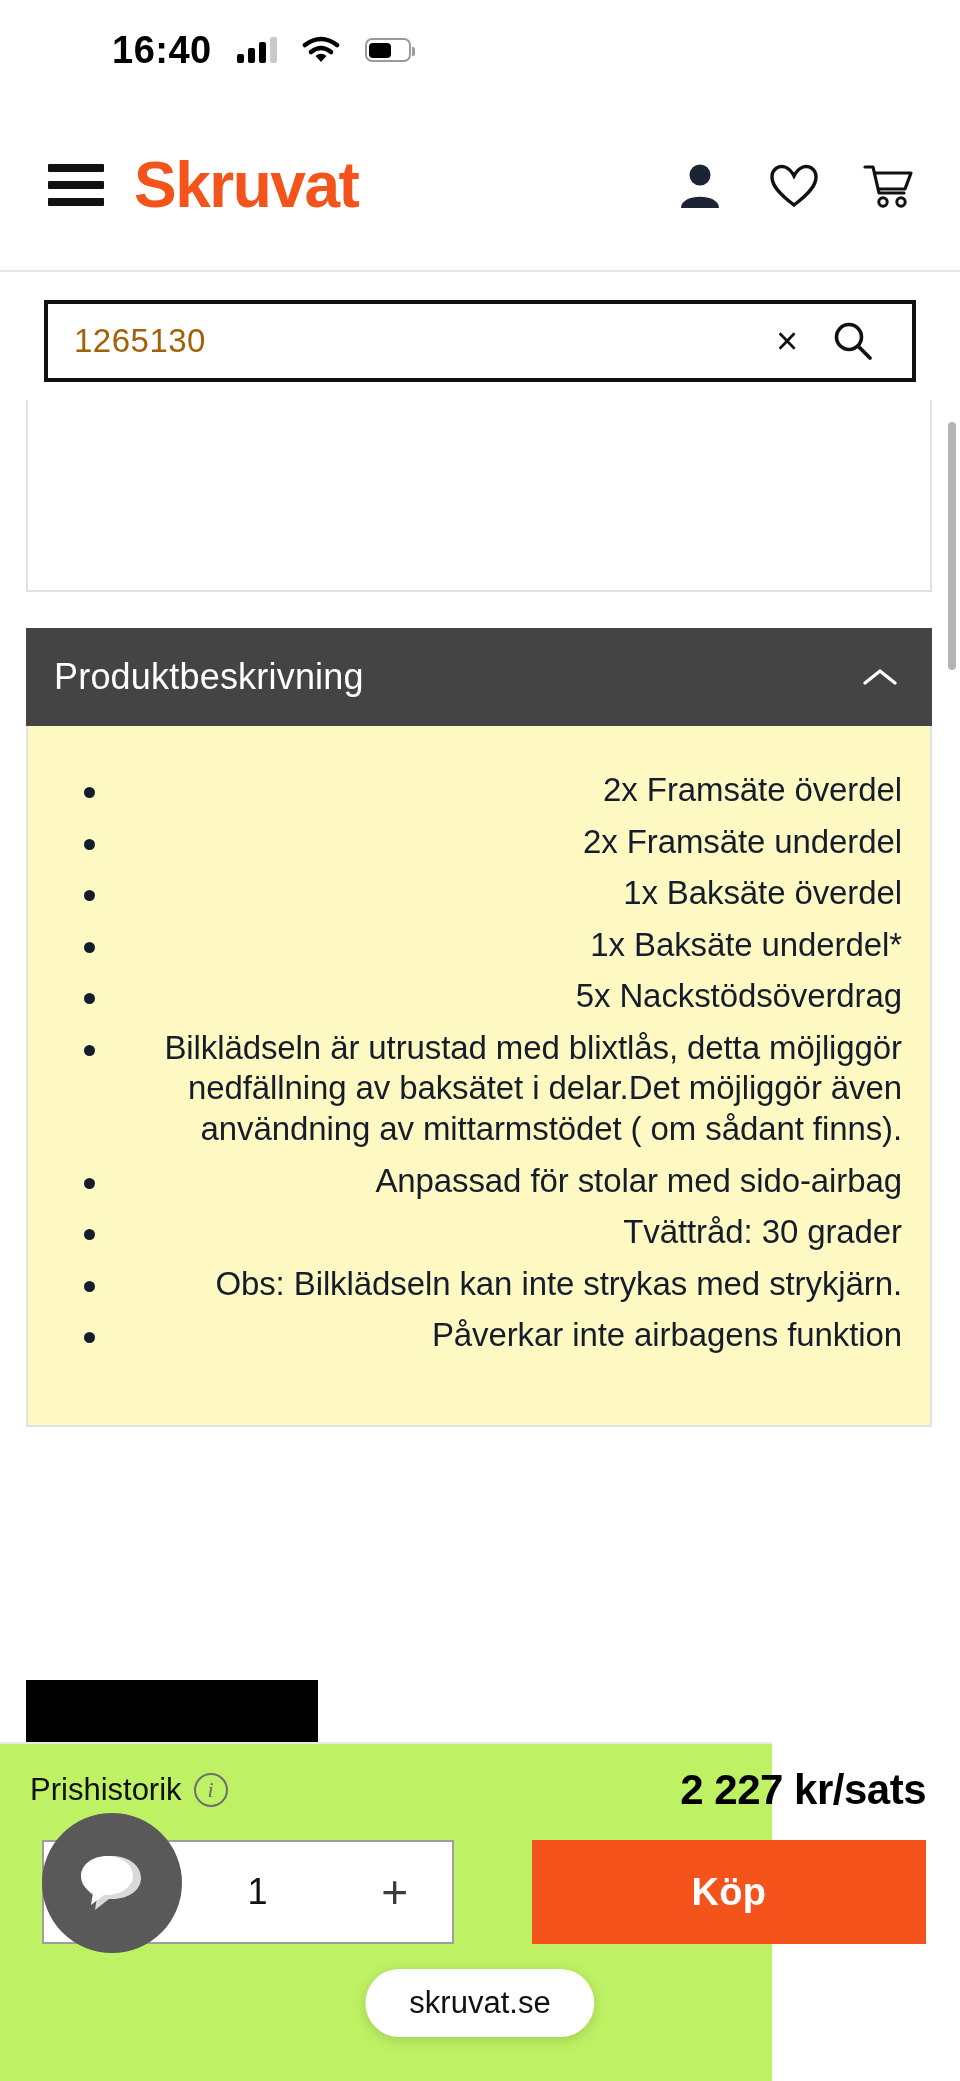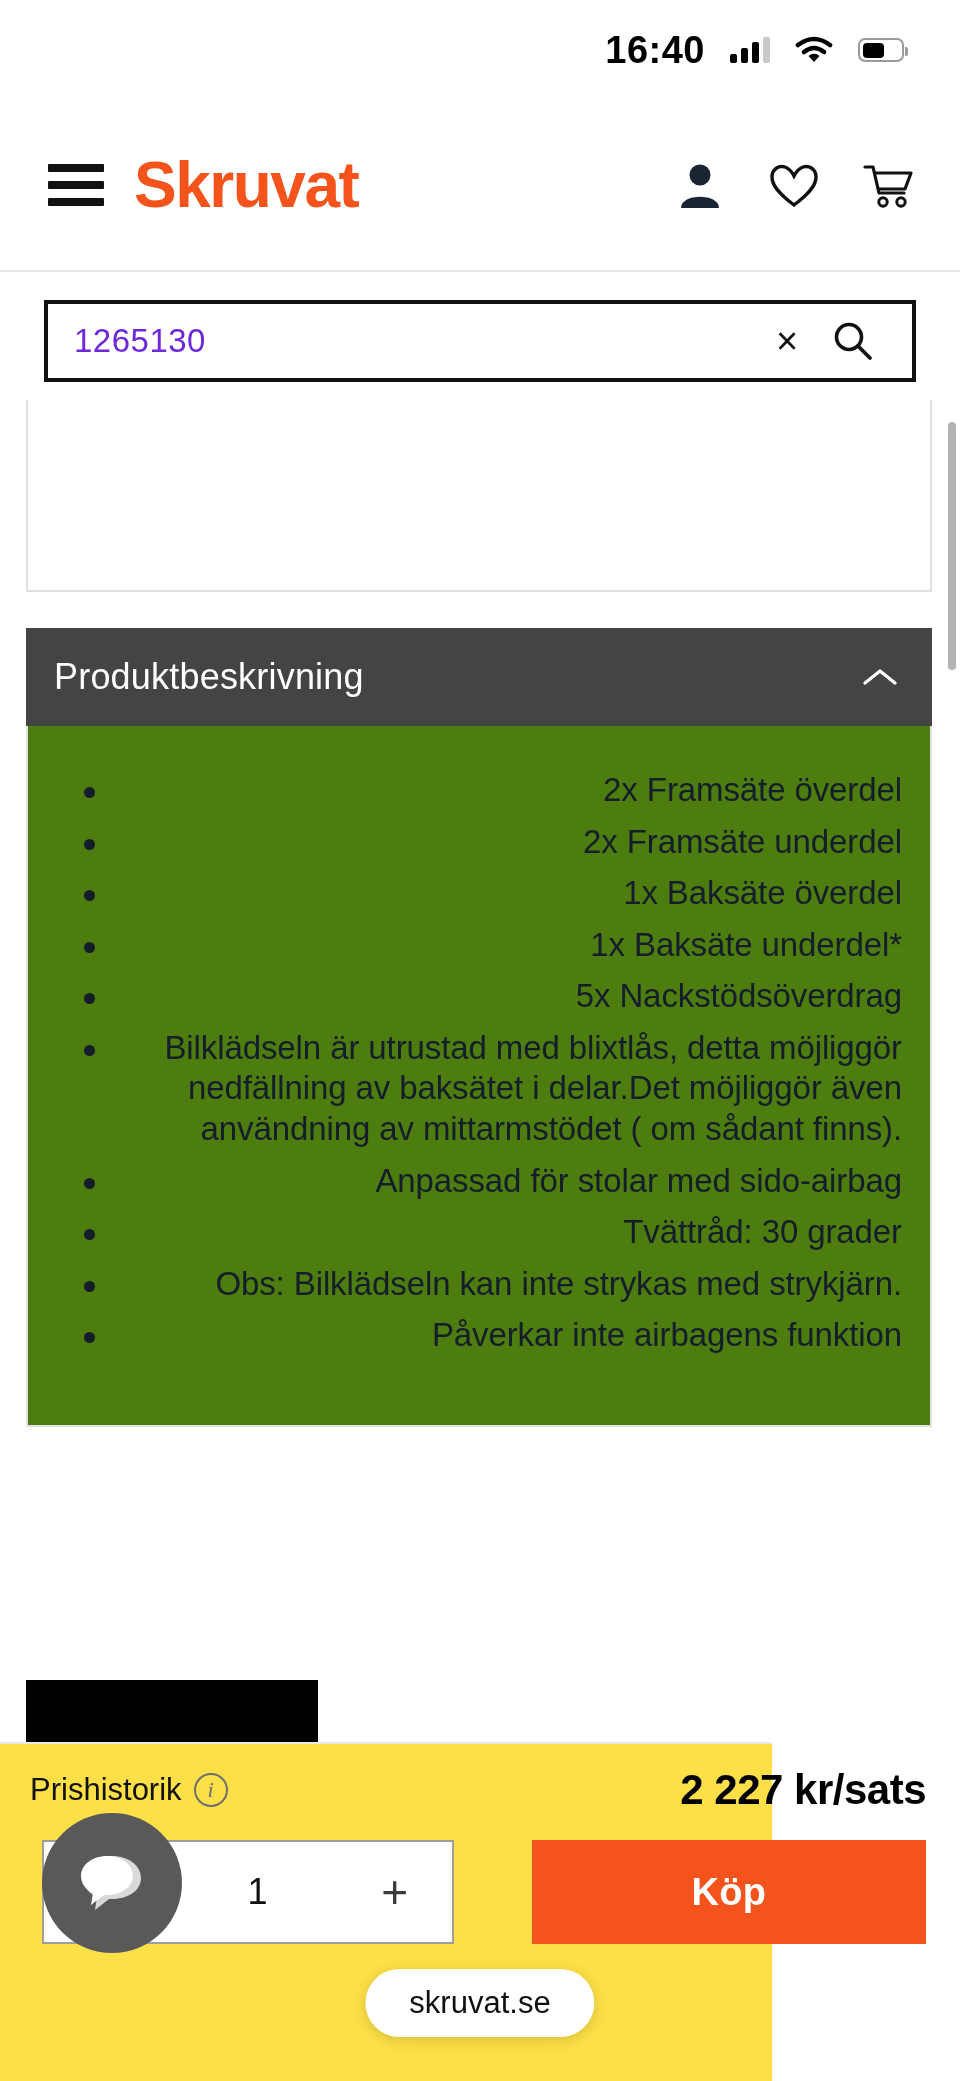--- a/index.html
+++ b/index.html
@@ -18,21 +18,21 @@
   }
 
   
   .statusbar {
     position: absolute;
     top: 0; left: 0;
     width: 960px;
     height: 100px;
     display: flex;
     align-items: center;
-    justify-content: flex-end;
+    justify-content: flex-start;
     padding: 0 56px 0 112px;
     background: #ffffff;
     gap: 25px;
   }
   .status-time {
     font-size: 38px;
     font-weight: bold;
     color: #000;
     letter-spacing: 0.5px;
   }
@@ -130,21 +130,21 @@
     width: 100%;
     height: 82px;
     border: 4px solid #111;
     background: #fff;
     display: flex; align-items: center;
     padding: 0 26px 0 26px;
   }
   .searchbox .term {
     flex: 1 1 auto;
     font-size: 33px;
-    color: #6d28d9;
+    color: #a16207;
     letter-spacing: 0.5px;
   }
   .clear-x {
     width: 46px; height: 46px;
     display: flex; align-items: center; justify-content: center;
     font-size: 38px; color: #111; line-height: 1;
     margin-right: 22px;
     cursor: pointer;
   }
   .mag { width: 42px; height: 42px; margin-right: 12px; cursor: pointer; }
@@ -183,21 +183,21 @@
   .acc-title {
     color: #ffffff;
     font-size: 36px;
     letter-spacing: 0.2px;
   }
   .chev { width: 40px; height: 24px; }
 
   .acc-body {
     border: 2px solid #e2e2e2;
     border-top: none;
-    background: #4d7c0f;
+    background: #fef9c3;
     padding: 44px 28px 58px 28px;
   }
   ul.spec {
     list-style: none;
     margin: 0; padding: 0;
   }
   ul.spec li {
     position: relative;
     padding-left: 62px;
     font-size: 33px;
@@ -231,21 +231,21 @@
     width: 292px; height: 62px;
     background: #000;
   }
 
   
   .bottombar {
     position: absolute;
     bottom: 0; left: 0;
     width: 772px;
     height: 339px;
-    background: #fde047;
+    background: #bef264;
     border-top: 2px solid #e8e8e8;
   }
   .price-row {
     position: absolute;
     top: 22px; left: 0; width: 960px;
     display: flex; align-items: center; justify-content: space-between;
     padding: 0 34px 0 30px;
   }
   .prishistorik {
     display: flex; align-items: center; gap: 12px;

